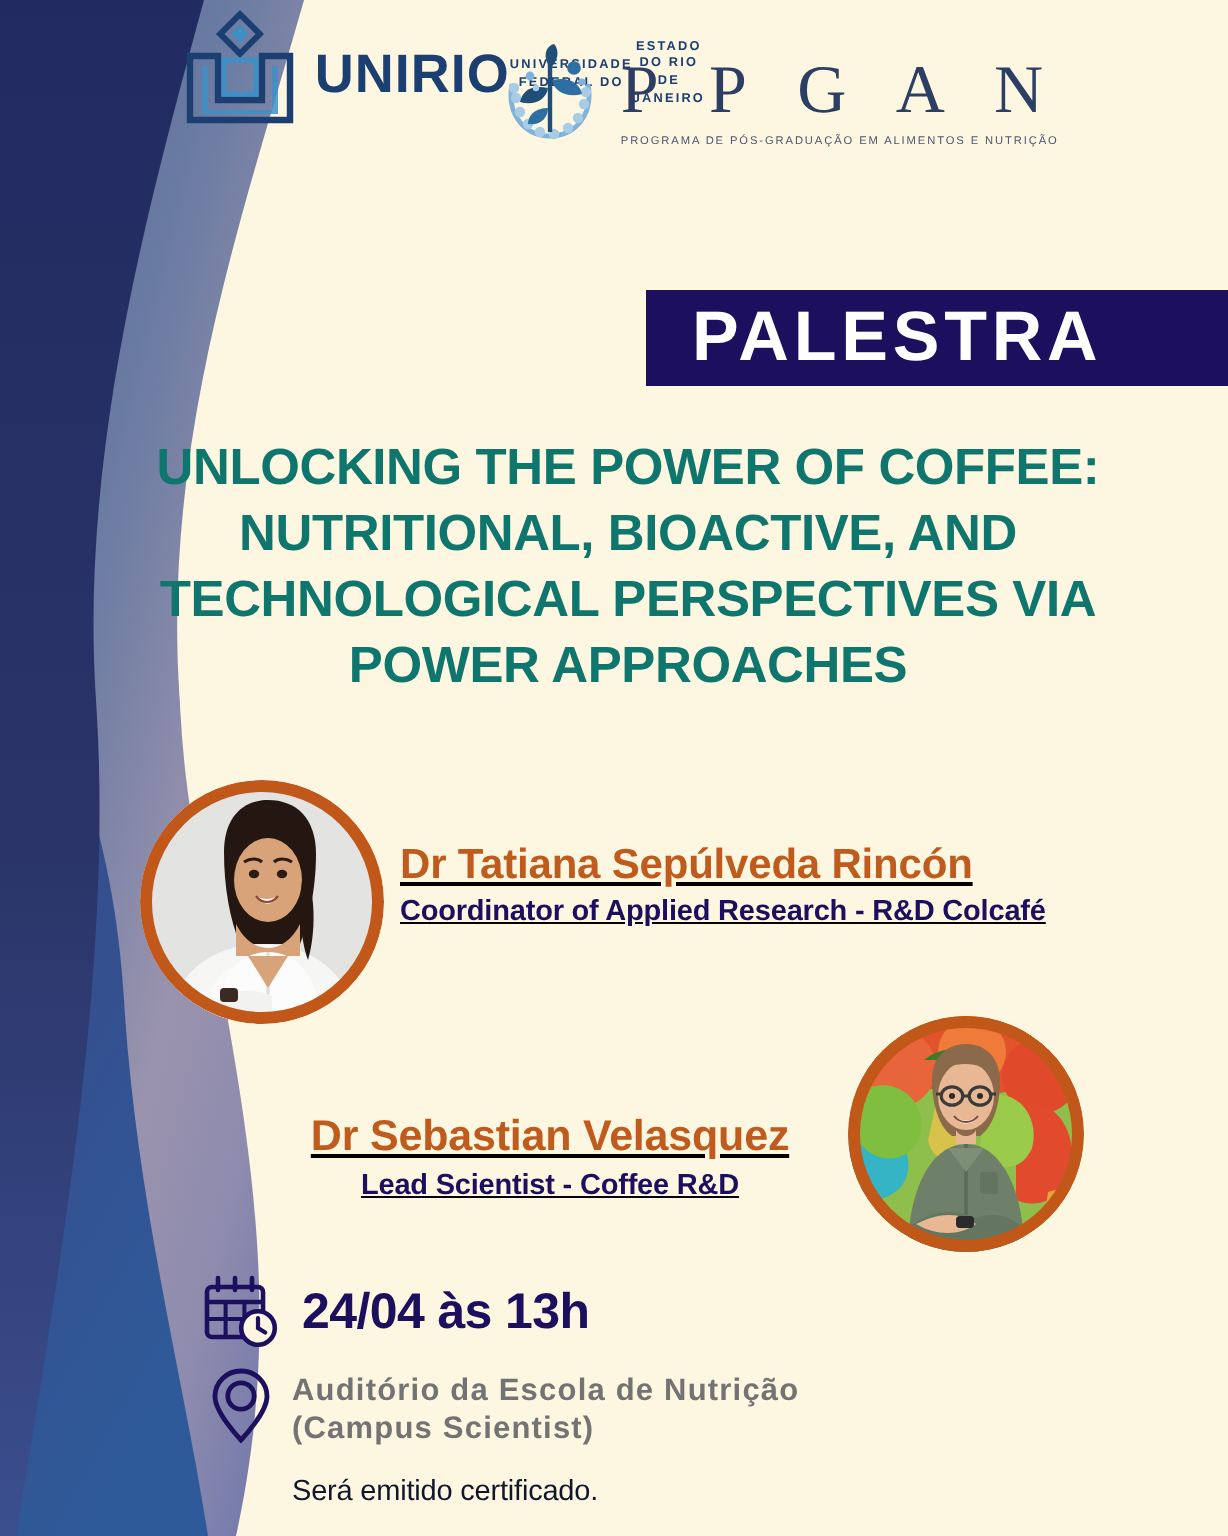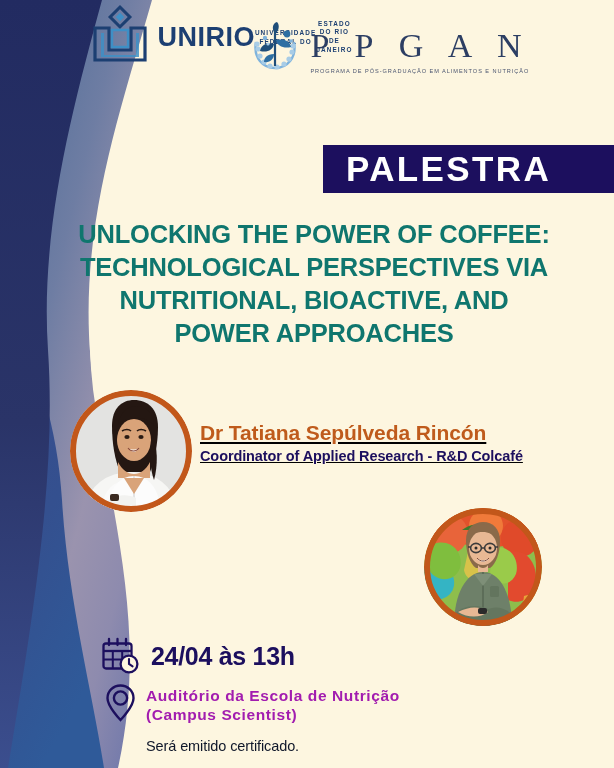--- a/index.html
+++ b/index.html
@@ -93,21 +93,21 @@
   .info-date{
     position:absolute;left:101px;top:637px;display:flex;align-items:center;gap:10px;
   }
   .info-date .txt{
     color:#1C0F5E;font-size:25px;font-weight:bold;letter-spacing:-.3px;
   }
   .info-place{
     position:absolute;left:104px;top:683px;display:flex;align-items:flex-start;gap:9px;
   }
   .info-place .txt{
-    color:#a21caf;font-size:15.5px;font-weight:bold;line-height:1.25;
+    color:#737373;font-size:15.5px;font-weight:bold;line-height:1.25;
     letter-spacing:.6px;padding-top:3px;
   }
   .cert{
     position:absolute;left:146px;top:738px;
     color:#0f172a;font-size:14.5px;letter-spacing:-.1px;
   }
   svg{overflow:visible;}
 </style>
 </head>
 <body>
@@ -194,22 +194,22 @@
       </div>
     </div>
   </div>
 
   <div class="palestra-band">
     <span>PALESTRA</span>
   </div>
 
   <div class="title">
     <div>UNLOCKING THE POWER OF COFFEE:</div>
+    <div>NUTRITIONAL, BIOACTIVE, AND</div>
     <div>TECHNOLOGICAL PERSPECTIVES VIA</div>
-    <div>NUTRITIONAL, BIOACTIVE, AND</div>
     <div>POWER APPROACHES</div>
   </div>
 
   <div class="photo" id="photo1">
     <div class="inner">
       <svg width="122" height="122" viewBox="0 0 122 122">
         <rect width="122" height="122" fill="#E3E3E1"></rect>
         <ellipse cx="61" cy="116" rx="44" ry="34" fill="#F6F6F4"></ellipse>
         <path d="M32,122 C32,100 44,90 61,90 C78,90 90,100 90,122 Z" fill="#FAFAFA"></path>
         <path d="M42,36 C42,18 52,10 64,10 C78,10 88,19 88,37 C88,55 84,72 80,82 L50,82 C45,70 42,54 42,36 Z" fill="#241712"></path>
@@ -231,20 +231,24 @@
       </svg>
     </div>
     <div class="ring"></div>
   </div>
 
   <div class="spk" id="spk1">
     <div class="name">Dr Tatiana Sepúlveda Rincón</div>
     <div class="role">Coordinator of Applied Research - R&amp;D Colcafé</div>
   </div>
 
+  <div class="spk" id="spk2">
+    <div class="name">Dr Sebastian Velasquez</div>
+    <div class="role">Lead Scientist - Coffee R&amp;D</div>
+  </div>
 
   <div class="photo" id="photo2">
     <div class="inner">
       <svg width="118" height="118" viewBox="0 0 118 118">
         <rect width="118" height="118" fill="#8EBE4C"></rect>
         <path d="M0,0 L118,0 L118,40 C90,30 70,46 40,36 C20,30 8,40 0,34 Z" fill="#E2522B"></path>
         <circle cx="24" cy="26" r="20" fill="#E8643A"></circle>
         <circle cx="62" cy="18" r="17" fill="#F07A3A"></circle>
         <circle cx="96" cy="30" r="19" fill="#E04A2A"></circle>
         <path d="M84,44 C100,40 112,52 112,70 C112,88 98,98 84,92 Z" fill="#E24A2E"></path>

